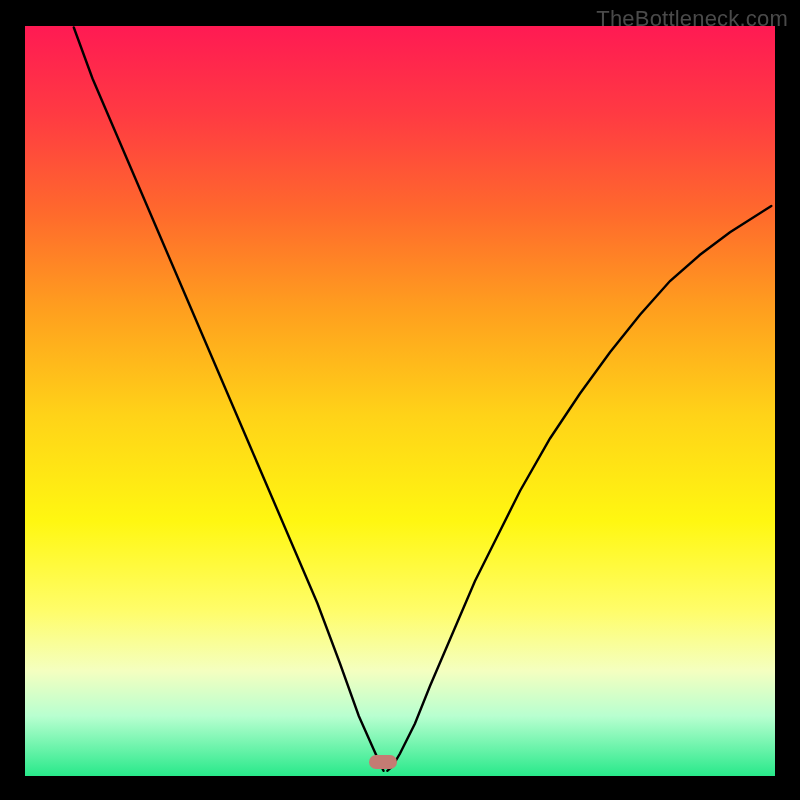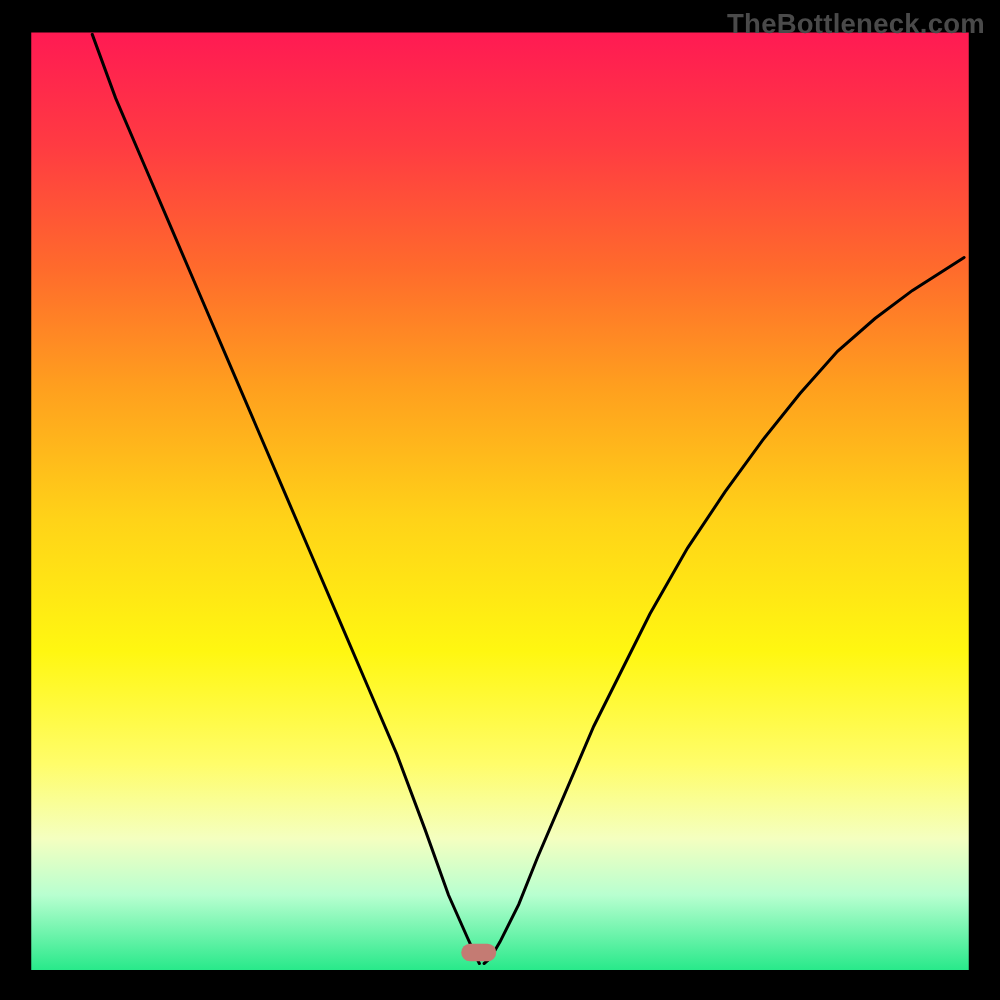--- a/index.html
+++ b/index.html
@@ -26,21 +26,21 @@
     );
     overflow: hidden;
   }
 
   .watermark {
     position: absolute;
     top: 6px;
     right: 12px;
     color: #4a4a4a;
     font-size: 22px;
-    font-weight: 700;
+    font-weight: 400;
     letter-spacing: 0.2px;
     z-index: 5;
   }
 
   .curve-layer {
     position: absolute;
     left: 0; top: 0;
     width: 750px;
     height: 750px;
   }

